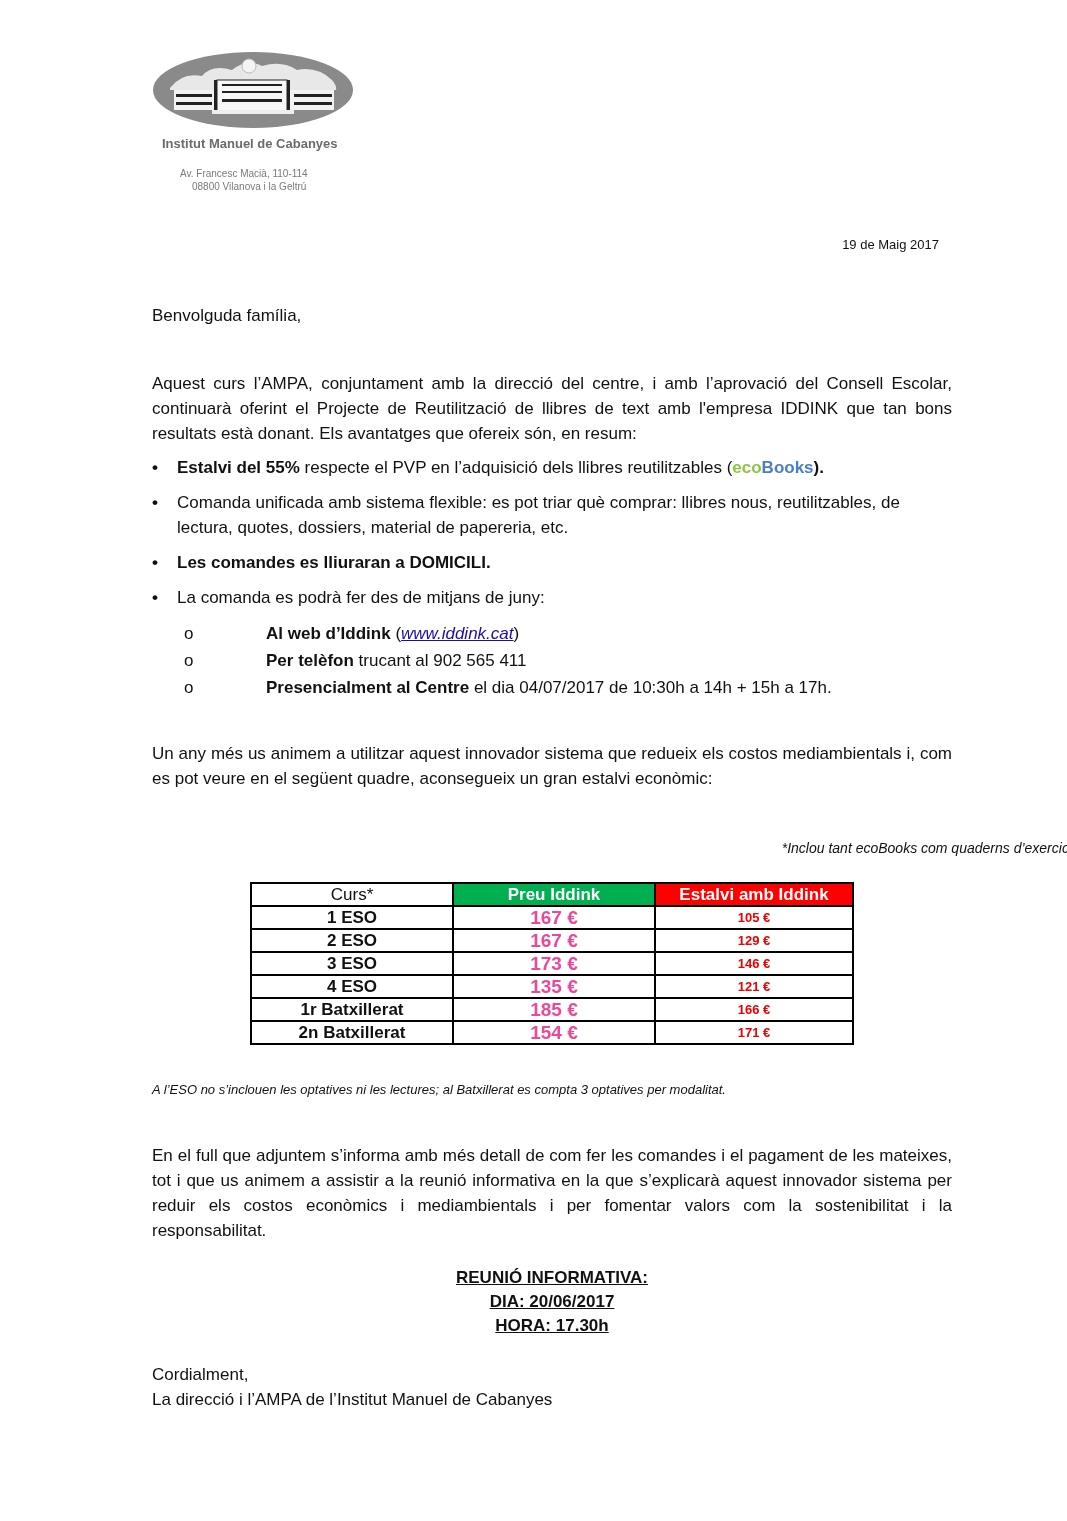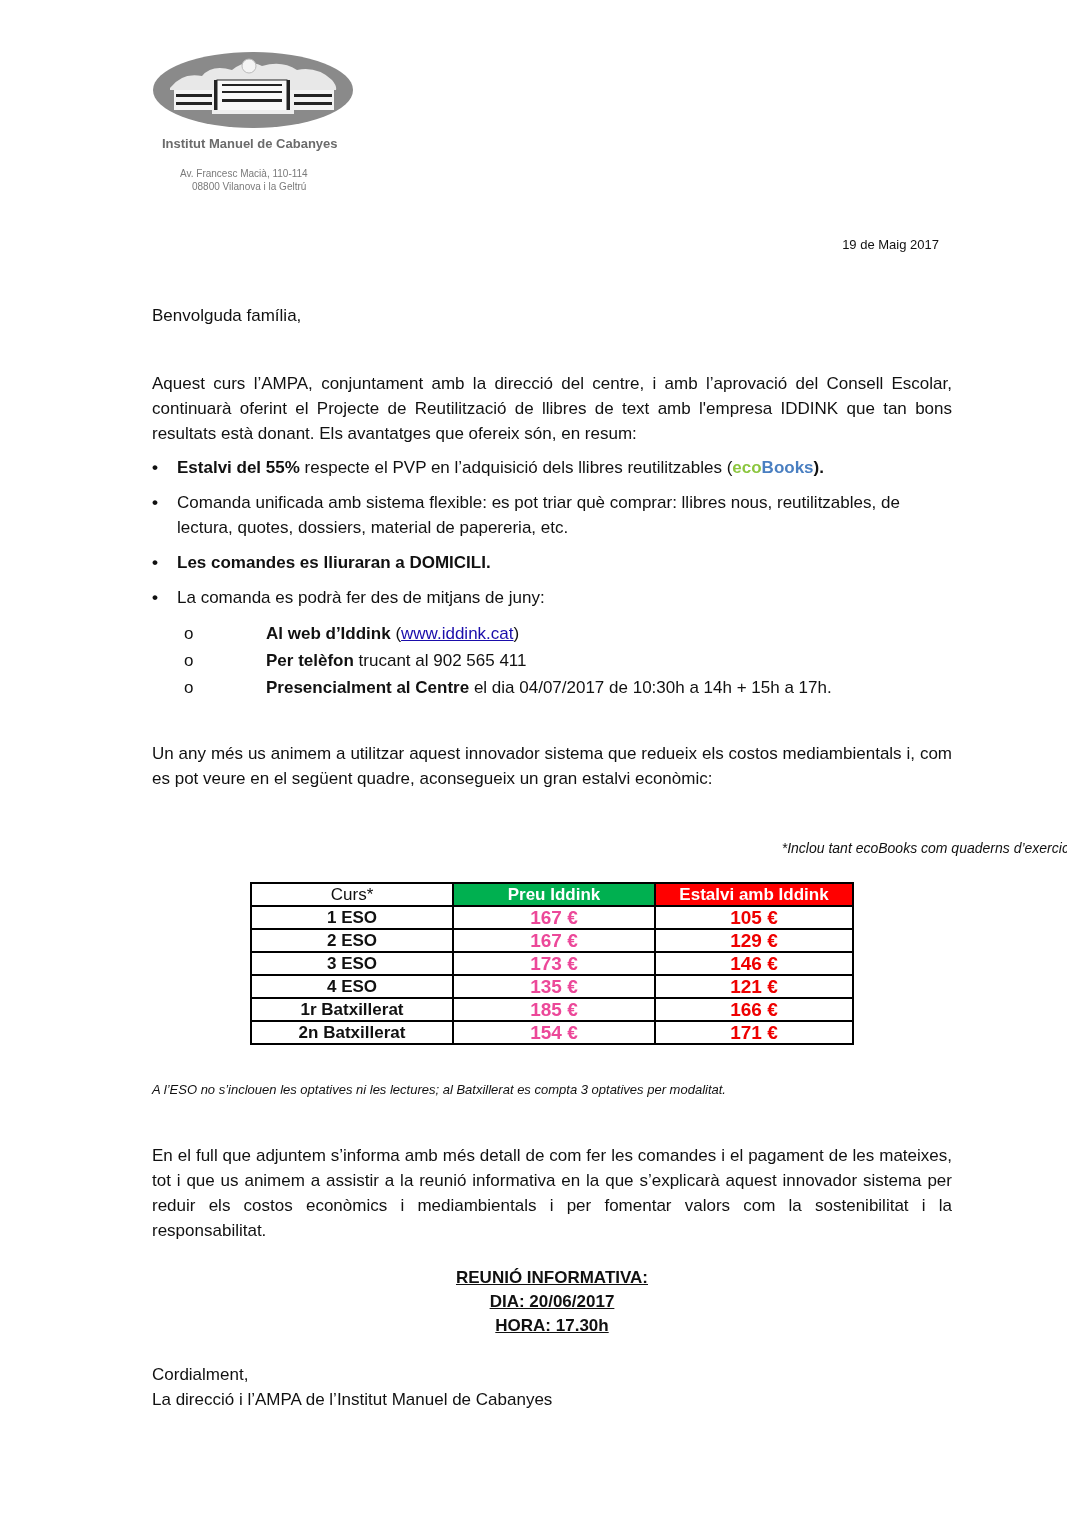--- a/index.html
+++ b/index.html
@@ -20,32 +20,32 @@
   .p1 { top:371px; }
   .bullets { position:absolute; left:140px; top:455px; width:800px; margin:0; padding:0; list-style:none; }
   .bullets li { position:relative; padding-left:25px; margin-bottom:10px; }
   .bullets li::before { content:"•"; position:absolute; left:0; top:0; font-weight:bold; }
   .b { font-weight:bold; }
   .eco-green { color:#8cc63f; font-weight:bold; }
   .eco-blue { color:#4a7fc1; font-weight:bold; }
   .sub { position:absolute; left:172px; width:780px; }
   .sub .marker { position:absolute; left:0; }
   .sub .content { position:absolute; left:82px; white-space:nowrap; }
-  .link { color:#1a0dab; text-decoration:underline; }
+  .link { color:#1a0dab; text-decoration:underline;font-style:italic; }
   .p2 { top:741px; }
   .table-title { position:absolute; left:0; width:1067px; top:815px; text-align:center; font-style:italic; font-weight:bold; font-size:17px; }
   .table-sub { position:absolute; left:0; width:1067px; top:840px; text-align:right; font-style:italic; font-size:14px; }
   table.prices { position:absolute; left:238px; top:882px; border-collapse:collapse; width:604px; }
   table.prices td, table.prices th { border:2px solid #000; height:21px; padding:0; text-align:center; font-size:17px; line-height:21px; }
   table.prices th { font-weight:normal; }
   table.prices th.g { background:#00b050; color:#fff; font-weight:bold; }
   table.prices th.r { background:#ff0000; color:#fff; font-weight:bold; }
   table.prices td.c { font-weight:bold; width:200px; }
   table.prices td.gv { color:#ec4899; font-weight:bold; font-size:19px; width:200px; }
-  table.prices td.rv { color:#ee0000; font-weight:bold; font-size:19px; }
+  table.prices td.rv { color:#ee0000; font-weight:bold; font-size:13px; }
   .notes { position:absolute; left:140px; top:1080px; font-style:italic; font-size:13px; line-height:20px; }
   .p3 { top:1143px; }
   .meeting { position:absolute; left:0; width:1080px; top:1266px; text-align:center; font-weight:bold; font-size:17px; line-height:24px; }
   .meeting div span { text-decoration:underline; }
   .closing { position:absolute; left:140px; top:1362px; }
 </style>
 </head>
 <body>
 
 <div class="page">

